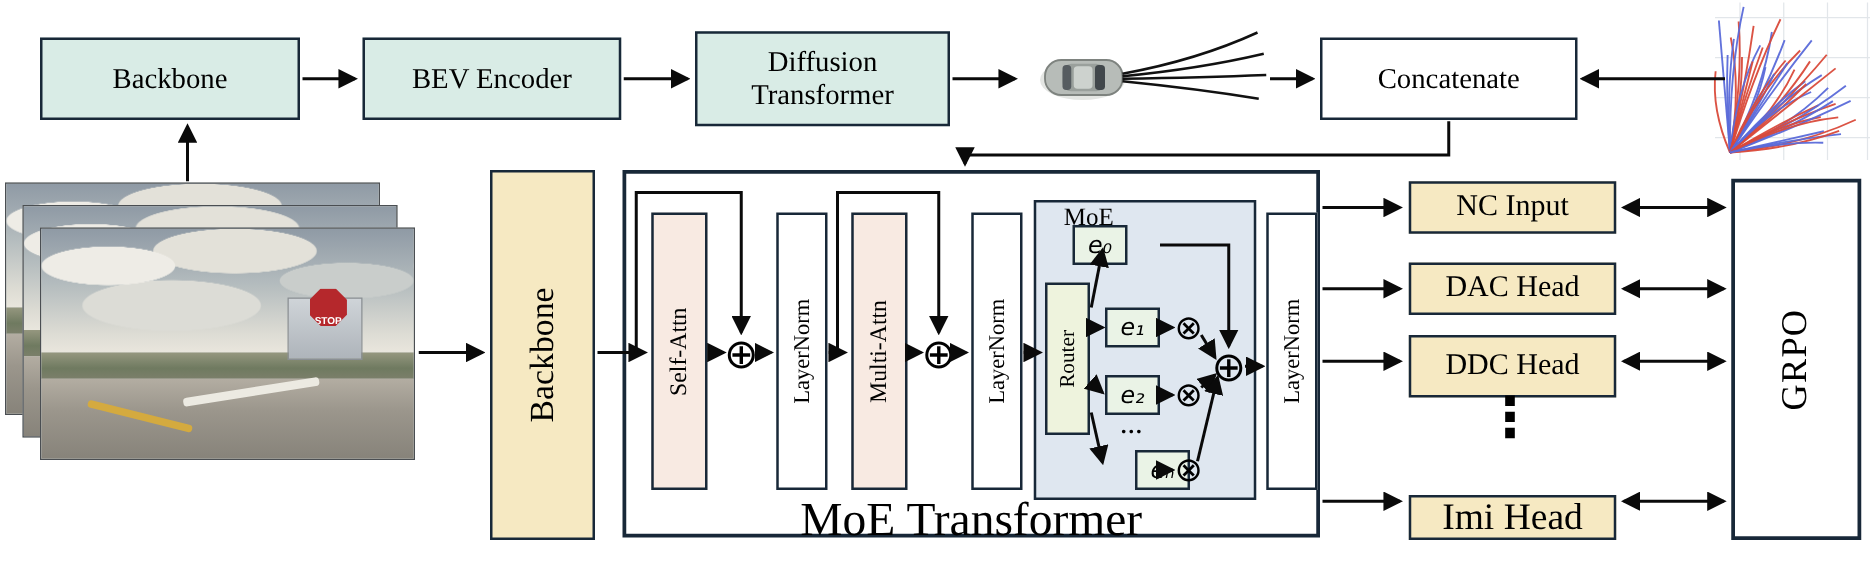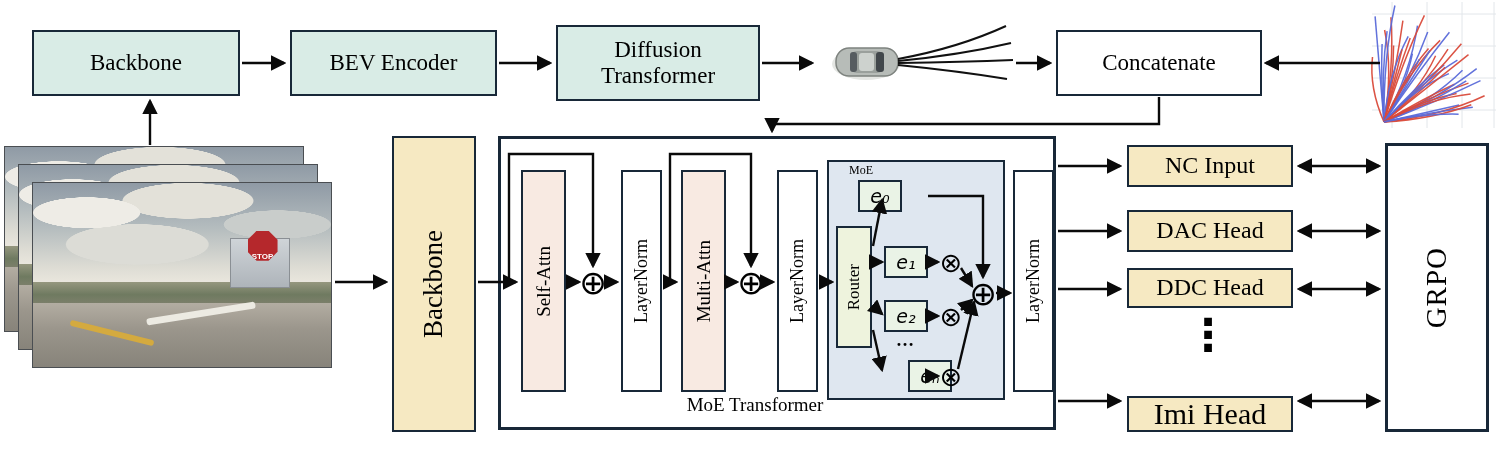--- a/index.html
+++ b/index.html
@@ -98,37 +98,37 @@
     <div class="stop">
       <span>STOP</span>
     </div>
   </div>
 
   <div class="box yellow" style="left:392px;top:136px;width:84px;height:296px;font-size:27px">
     <span class="vspan">Backbone</span>
   </div>
 
   <div class="box container" style="left:498px;top:136px;width:558px;height:294px"></div>
-  <div class="lbl" style="left:476px;top:394px;width:558px;font-size:19px">MoE Transformer</div>
+  <div class="lbl" style="left:498px;top:394px;width:558px;font-size:38px">MoE Transformer</div>
 
   <div class="box pink inner" style="left:521px;top:170px;width:45px;height:222px;font-size:19px;border-width:2px">
     <span class="vspan">Self-Attn</span>
   </div>
   <div class="box inner" style="left:621px;top:170px;width:41px;height:222px;font-size:18px;border-width:2px">
     <span class="vspan">LayerNorm</span>
   </div>
   <div class="box pink inner" style="left:681px;top:170px;width:45px;height:222px;font-size:19px;border-width:2px">
     <span class="vspan">Multi-Attn</span>
   </div>
   <div class="box inner" style="left:777px;top:170px;width:41px;height:222px;font-size:18px;border-width:2px">
     <span class="vspan">LayerNorm</span>
   </div>
 
   <div class="box moebg inner" style="left:827px;top:160px;width:178px;height:240px"></div>
-  <div class="lbl" style="left:831px;top:163px;width:60px;font-size:12px;text-align:center">MoE</div>
+  <div class="lbl" style="left:831px;top:163px;width:60px;font-size:20px;text-align:right">MoE</div>
   <div class="box router inner" style="left:836px;top:226px;width:36px;height:122px;font-size:17px">
     <span class="vspan">Router</span>
   </div>
   <div class="box expert inner" style="left:858px;top:180px;width:44px;height:32px">
     <span>e₀</span>
   </div>
   <div class="box expert inner" style="left:884px;top:246px;width:44px;height:32px">
     <span>e₁</span>
   </div>
   <div class="box expert inner" style="left:884px;top:300px;width:44px;height:32px">
@@ -149,21 +149,21 @@
   <div class="box inner" style="left:1013px;top:170px;width:41px;height:222px;font-size:18px;border-width:2px">
     <span class="vspan">LayerNorm</span>
   </div>
 
   <div class="box yellow" style="left:1127px;top:145px;width:166px;height:42px;font-size:24px">
     <span>NC Input</span>
   </div>
   <div class="box yellow" style="left:1127px;top:210px;width:166px;height:42px;font-size:24px">
     <span>DAC Head</span>
   </div>
-  <div class="box yellow" style="left:1127px;top:268px;width:166px;height:40px;font-size:24px">
+  <div class="box yellow" style="left:1127px;top:268px;width:166px;height:50px;font-size:24px">
     <span>DDC Head</span>
   </div>
   <div class="lbl" style="left:1186px;top:314px;width:44px;height:64px;font-size:44px;font-weight:bold;font-family:'DejaVu Sans',sans-serif;line-height:0.95">⋮</div>
   <div class="box yellow" style="left:1127px;top:396px;width:166px;height:36px;font-size:30px">
     <span>Imi Head</span>
   </div>
 
   <div class="box container" style="left:1385px;top:143px;width:104px;height:289px;font-size:29px;letter-spacing:1px">
     <span class="vspan">GRPO</span>
   </div>

